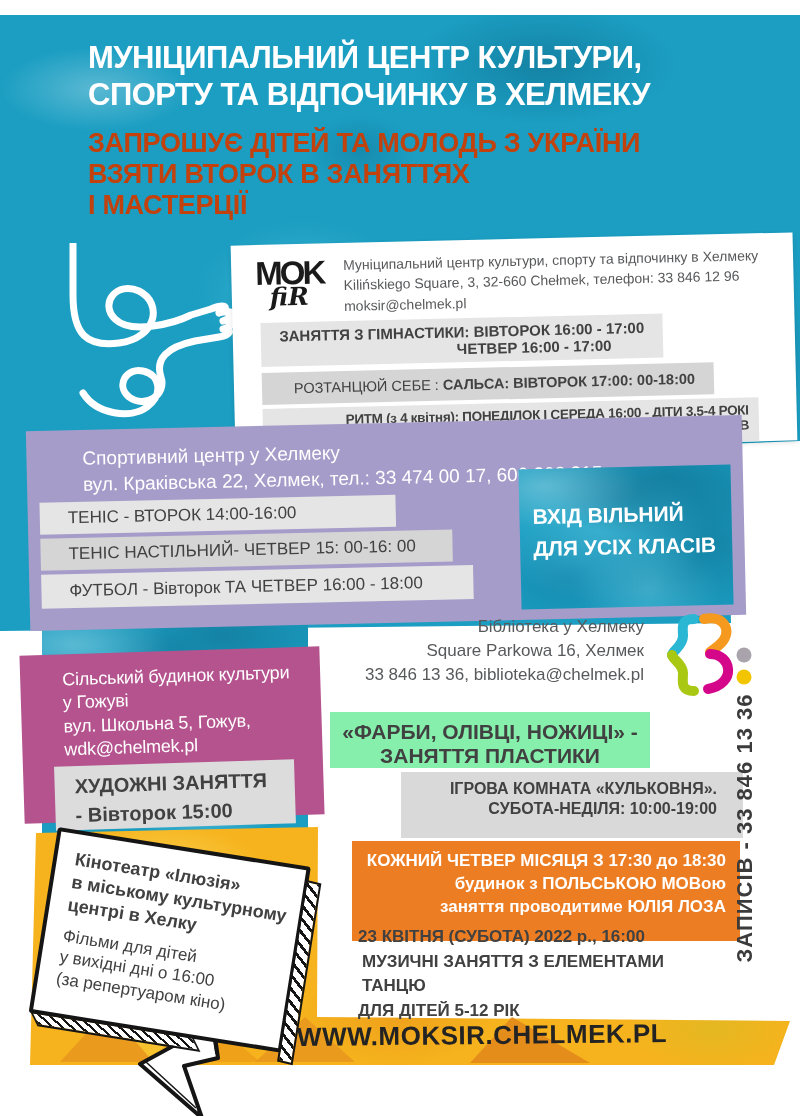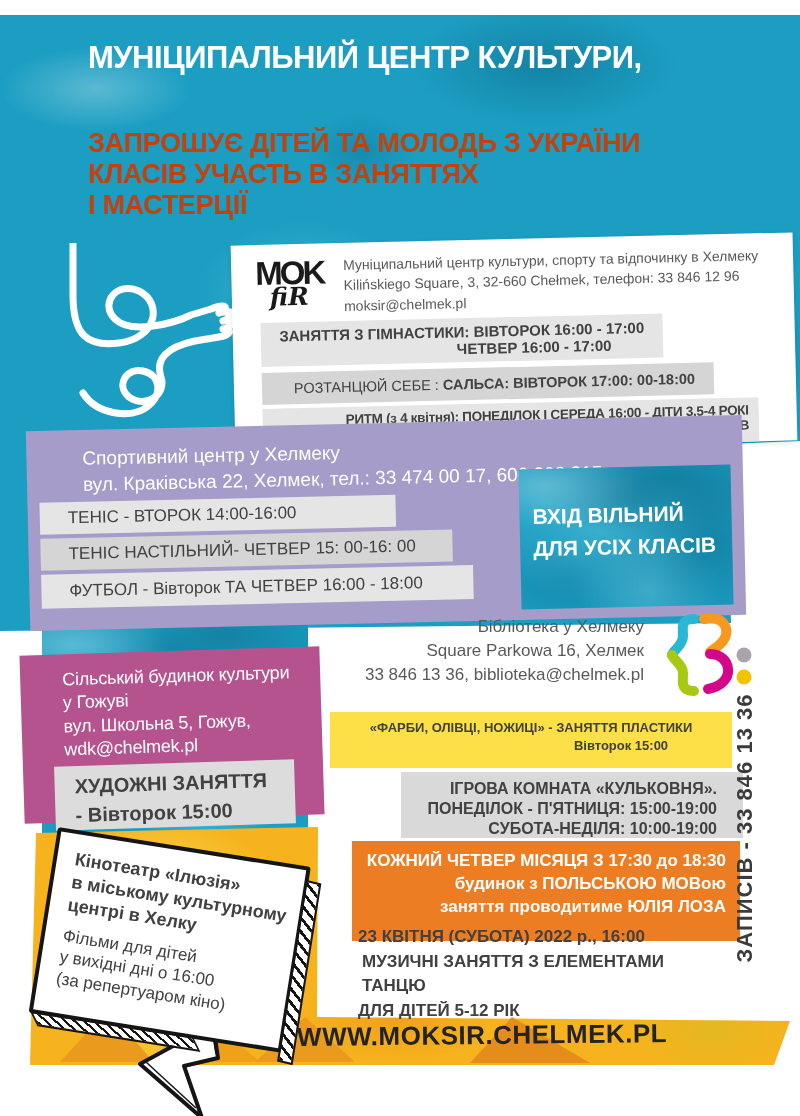--- a/index.html
+++ b/index.html
@@ -80,22 +80,23 @@
               clip-path:polygon(36px 6px,318px 0,317px 190px,790px 194px,774px 238px,30px 238px);"></div>
 
   <div class="abs tri-up" style="left:60px;top:995px;width:95px;height:52px;background:#e8961d;opacity:.85;"></div>
   <div class="abs tri-up" style="left:150px;top:1000px;width:110px;height:47px;background:#ef9f1b;opacity:.9;"></div>
   <div class="abs tri-up" style="left:255px;top:1002px;width:100px;height:45px;background:#e8961d;opacity:.85;"></div>
   <div class="abs tri-down" style="left:112px;top:998px;width:80px;height:48px;background:#f9c834;opacity:.75;"></div>
   <div class="abs" style="left:470px;top:1002px;width:120px;height:46px;background:#e2881c;opacity:.9;clip-path:polygon(0 100%,35% 0,100% 100%);"></div>
   <div class="abs tri-up" style="left:45px;top:860px;width:150px;height:95px;background:rgba(235,150,25,.25);"></div>
 
   <div class="abs title" style="left:88px;top:24px;">МУНІЦИПАЛЬНИЙ ЦЕНТР КУЛЬТУРИ,</div>
+  <div class="abs title" style="left:88px;top:61px;">СПОРТУ ТА ВІДПОЧИНКУ В ХЕЛМЕКУ</div>
   <div class="abs invite" style="left:88px;top:113px;">ЗАПРОШУЄ ДІТЕЙ ТА МОЛОДЬ З УКРАЇНИ</div>
-  <div class="abs invite" style="left:88px;top:144px;">КЛАСІВ УЧАСТЬ В ЗАНЯТТЯХ</div>
+  <div class="abs invite" style="left:88px;top:144px;">ВЗЯТИ ВТОРОК В ЗАНЯТТЯХ</div>
   <div class="abs invite" style="left:88px;top:175px;">І МАСТЕРЦІЇ</div>
 
   <svg class="abs" style="left:35px;top:228px;" width="205" height="185" viewBox="0 0 205 185">
     <g fill="none" stroke="#ffffff" stroke-width="7" stroke-linecap="round" stroke-linejoin="round">
       <path d="M38 0 L38 52 C38 92 52 104 84 100 C122 95 128 60 104 48 C82 38 64 60 80 76 C96 92 140 80 156 72 L176 66 M176 66 C190 60 196 64 184 70 M184 70 C198 66 202 72 188 78 M188 78 C200 76 202 82 188 86 M188 86 C198 86 196 92 184 94 L160 98 C132 104 120 116 126 134 C132 152 110 166 94 154 C80 142 92 124 108 128 C126 132 128 152 112 164 C96 176 62 172 48 150"></path>
     </g>
   </svg>
 
   <div class="abs card" style="left:233px;top:224px;width:562px;height:208px;transform:rotate(-1.35deg);box-shadow:0 2px 5px rgba(0,0,0,.12);">
     <div class="abs" style="left:24px;top:14px;">
@@ -160,28 +161,27 @@
     <g fill="none" stroke-linecap="round">
       <path d="M42 8 C28 8 31 17 31 25 C31 35 21 39 20 44" stroke="#29b7d3" stroke-width="10"></path>
       <path d="M20 44 C21 49 31 53 31 62 C31 70 28 80 42 80" stroke="#a8c813" stroke-width="10"></path>
       <path d="M52 8 C74 3 82 23 66 35 L58 41" stroke="#f59a1e" stroke-width="10"></path>
       <path d="M58 43 C80 43 85 73 56 78" stroke="#d4078a" stroke-width="10"></path>
     </g>
     <circle cx="92" cy="44" r="7.5" fill="#a9a4ab"></circle>
     <circle cx="92" cy="66" r="7.5" fill="#f2c500"></circle>
   </svg>
 
-  <div class="abs graybar" style="left:330px;top:697px;width:402px;height:56px;background:#fde047;font-weight:bold;font-size:13px;text-align:center;padding-top:8px;box-sizing:border-box;">
+  <div class="abs graybar" style="left:330px;top:697px;width:320px;height:56px;background:#86efac;font-weight:bold;font-size:21px;text-align:center;padding-top:8px;box-sizing:border-box;">
     <div>«ФАРБИ, ОЛІВЦІ, НОЖИЦІ» - ЗАНЯТТЯ ПЛАСТИКИ</div>
     <div style="transform:translateX(90px);margin-top:3px;">Вівторок 15:00</div>
   </div>
 
   <div class="abs graybar dark" style="left:401px;top:757px;width:342px;height:66px;background:#d9d9d9;font-weight:bold;font-size:16px;text-align:right;padding:7px 26px 0 0;box-sizing:border-box;line-height:1.25;">
     <div>ІГРОВА КОМНАТА «КУЛЬКОВНЯ».</div>
-    <div>ПОНЕДІЛОК - П'ЯТНИЦЯ: 15:00-19:00</div>
     <div>СУБОТА-НЕДІЛЯ: 10:00-19:00</div>
   </div>
 
   <div class="abs orange-box" style="left:352px;top:826px;width:388px;height:100px;color:#ffffff;font-weight:bold;font-size:17px;text-align:right;padding:9px 14px 0 0;box-sizing:border-box;line-height:1.35;">
     <div>КОЖНИЙ ЧЕТВЕР МІСЯЦЯ З 17:30 до 18:30</div>
     <div>будинок з ПОЛЬСЬКОЮ МОВою</div>
     <div>заняття проводитиме ЮЛІЯ ЛОЗА</div>
   </div>
 
   <div class="abs darktext" style="left:358px;top:910px;width:372px;font-weight:bold;font-size:17px;line-height:1.45;">

